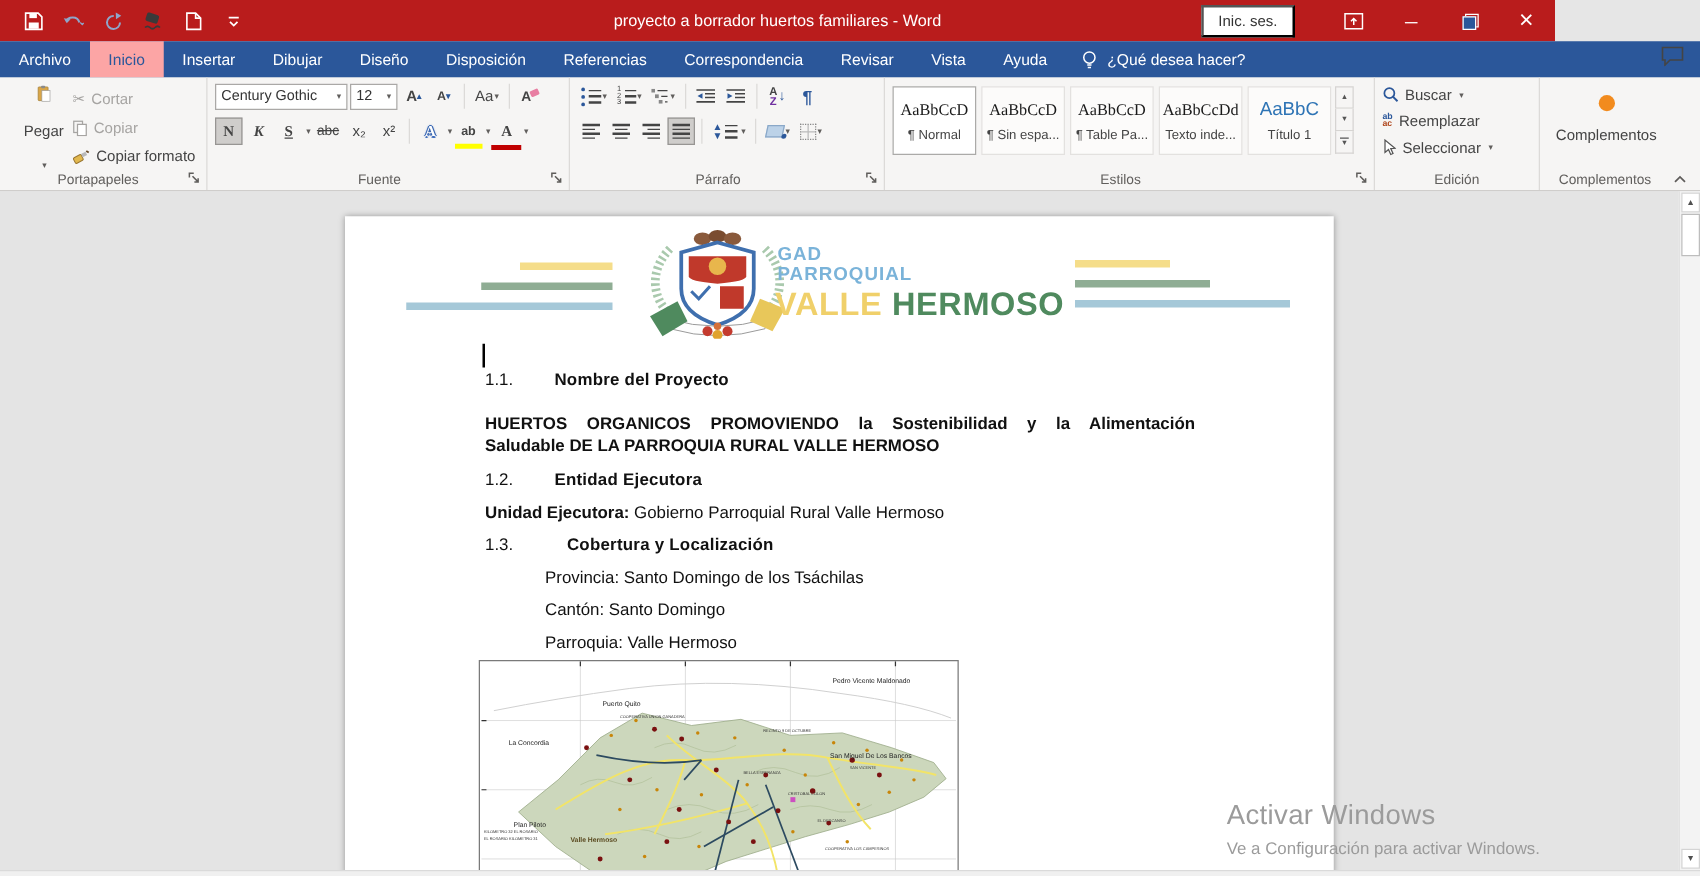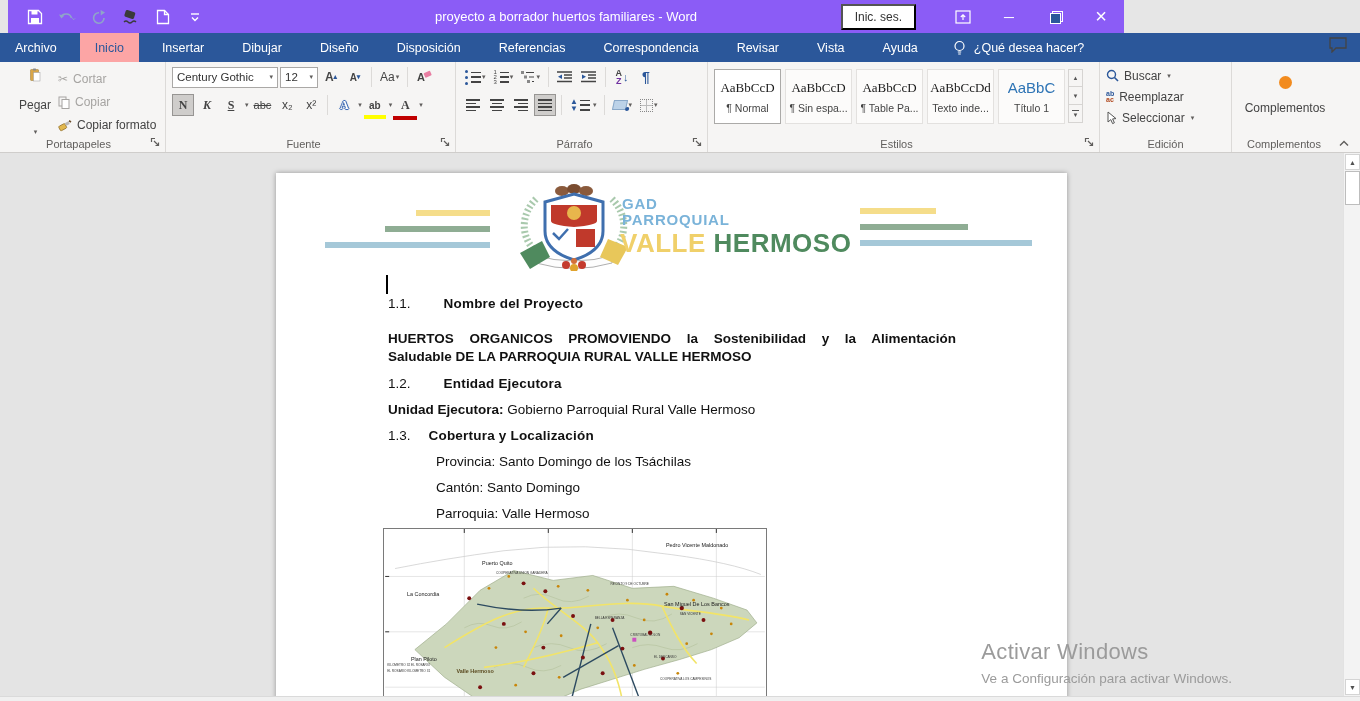--- a/index.html
+++ b/index.html
@@ -1,34 +1,34 @@
 <!DOCTYPE html>
 <html><head>
 <meta charset="utf-8">
 <style>
   * { margin:0; padding:0; box-sizing:border-box; }
   html,body { width:1360px; height:701px; overflow:hidden; }
   body { font-family:"Liberation Sans", sans-serif; background:#e6e6e6; position:relative; }
   .frame { position:absolute; inset:0; }
 
   
-  .titlebar { position:absolute; left:8px; top:0; width:1116px; height:33px; background:#8b5cf6; display:flex; align-items:center; }
+  .titlebar { position:absolute; left:0; top:0; width:1244px; height:33px; background:#b91c1c; display:flex; align-items:center; }
   .qat { display:flex; align-items:center; gap:14px; padding-left:18px; }
   .qat .qbtn { width:18px; height:18px; display:flex; align-items:center; justify-content:center; }
   .title-center { position:absolute; left:0; right:0; top:0; height:33px; display:flex; align-items:center; justify-content:center; color:#fff; font-size:13px; pointer-events:none; }
   .tb-right { position:absolute; right:0; top:0; height:33px; display:flex; align-items:center; }
   .signin { background:#fff; color:#333; font-size:12px; padding:4px 12px; margin-right:24px; cursor:default; }
   .winbtn { width:46px; height:33px; display:flex; align-items:center; justify-content:center; color:#fff; font-size:14px; }
   .winbtn.close { font-size:20px; }
   .restore-ic { position:relative; width:11px; height:11px; }
   .restore-ic::before { content:""; position:absolute; left:2px; top:0; width:9px; height:9px; border:1px solid #fff; }
   .restore-ic::after { content:""; position:absolute; left:0; top:2px; width:9px; height:9px; border:1px solid #fff; background:#2b579a; }
 
   
-  .tabrow { position:absolute; left:0; top:33px; width:1360px; height:29px; background:#2b579a; display:flex; align-items:stretch;gap:8px; }
+  .tabrow { position:absolute; left:0; top:33px; width:1360px; height:29px; background:#2b579a; display:flex; align-items:stretch; }
   .tab { color:#fff; font-size:12.5px; display:flex; align-items:center; padding:0 15px; cursor:default; }
   .tab.active { background:#fca5a5; color:#2b579a; }
   .tellme { display:flex; align-items:center; gap:8px; color:#fff; font-size:12.5px; padding:0 12px; }
   .comment-btn { position:absolute; right:12px; top:36px; }
 
   
   .ribbon { position:absolute; left:0; top:62px; width:1360px; height:91px; background:#f6f5f4; border-bottom:1px solid #cfcdcb; display:flex; padding-left:6px; }
   .rgroup { position:relative; height:100%; border-right:1px solid #dcdad8; padding:4px 4px 16px 6px; }
   .glabel { position:absolute; bottom:2px; left:0; right:14px; text-align:center; font-size:11px; color:#605e5c; white-space:nowrap; }
   .glabel.center { right:0; }
@@ -585,21 +585,21 @@
 
       <div class="abs numrow" style="left:112px; top:203px;">
         <span>1.2.</span><b style="margin-left:33px;">Entidad Ejecutora</b>
       </div>
 
       <div class="abs bodytext" style="left:112px; top:229px;">
         <b>Unidad Ejecutora:</b><span> Gobierno Parroquial Rural Valle Hermoso</span>
       </div>
 
       <div class="abs numrow" style="left:112px; top:255px;">
-        <span>1.3.</span><b style="margin-left:18px;">Cobertura y Localización</b>
+        <span>1.3.</span><b style="margin-left:43px;">Cobertura y Localización</b>
       </div>
 
       <div class="abs bodytext" style="left:160px; top:281px;">Provincia: Santo Domingo de los Tsáchilas</div>
       <div class="abs bodytext" style="left:160px; top:307px;">Cantón: Santo Domingo</div>
       <div class="abs bodytext" style="left:160px; top:333px;">Parroquia: Valle Hermoso</div>
 
       <div class="abs" style="left:107px; top:355px;">
         <svg width="384" height="174" viewBox="0 0 384 174" style="background:#fff; border:1px solid #7a7a7a;">
 
           <g stroke="#c9c9c9" stroke-width="0.5">

